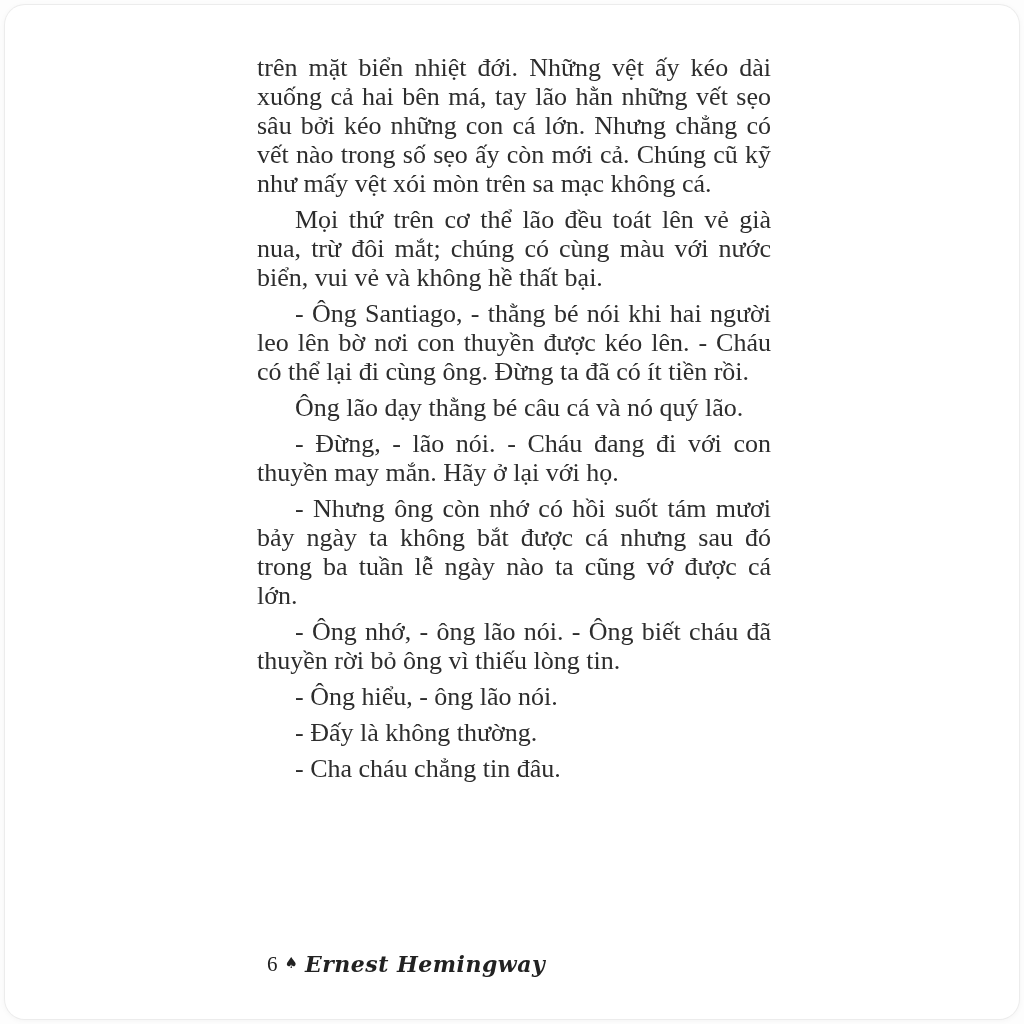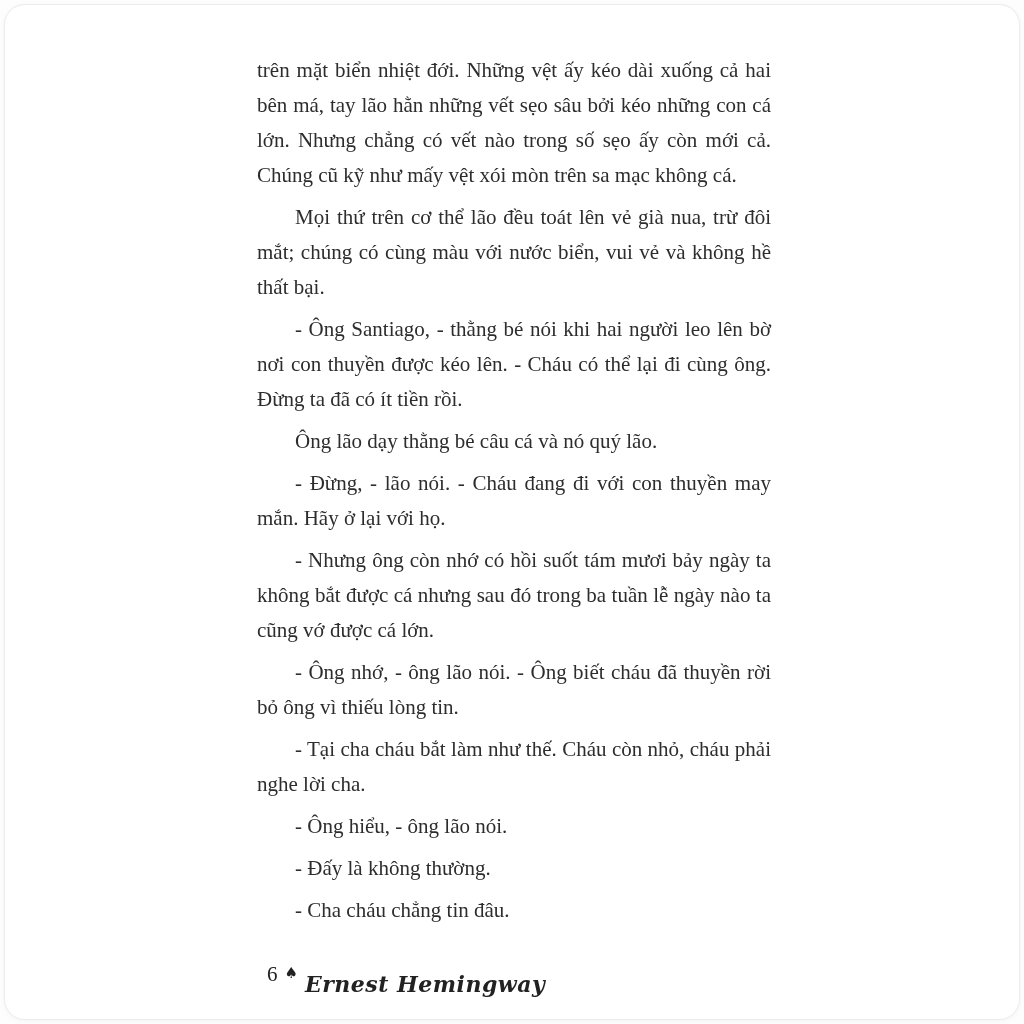--- a/index.html
+++ b/index.html
@@ -25,22 +25,22 @@
     background: #ffffff;
     border-radius: 20px;
     box-shadow: 0 0 0 1px #ececec, 0 1px 6px rgba(0,0,0,0.05);
   }
   .text-block {
     position: absolute;
     left: 252px;
     top: 48px;
     width: 514px;
     font-family: "Liberation Serif", "DejaVu Serif", serif;
-    font-size: 21px;
-    line-height: 35px;
+    font-size: 26px;
+    line-height: 29px;
     color: #2d2d2d;
     text-align: justify;
   }
   .para {
     margin: 0 0 7px 0;
   }
   .para.indent {
     text-indent: 38px;
   }
   .footer {
@@ -61,38 +61,36 @@
     font-size: 15px;
     position: relative;
     top: -1px;
   }
   .author {
     font-family: "DejaVu Serif", serif;
     font-style: italic;
     font-weight: bold;
     font-size: 22px;
     letter-spacing: 0.5px;
-    margin-top: 20px;
   }
 </style>
 </head>
 <body>
 
 <div class="page-wrap">
   <div class="book-page">
 
     <div class="text-block">
       <p class="para">trên mặt biển nhiệt đới. Những vệt ấy kéo dài xuống cả hai bên má, tay lão hằn những vết sẹo sâu bởi kéo những con cá lớn. Nhưng chẳng có vết nào trong số sẹo ấy còn mới cả. Chúng cũ kỹ như mấy vệt xói mòn trên sa mạc không cá.</p>
       <p class="para indent">Mọi thứ trên cơ thể lão đều toát lên vẻ già nua, trừ đôi mắt; chúng có cùng màu với nước biển, vui vẻ và không hề thất bại.</p>
       <p class="para indent">- Ông Santiago, - thằng bé nói khi hai người leo lên bờ nơi con thuyền được kéo lên. - Cháu có thể lại đi cùng ông. Đừng ta đã có ít tiền rồi.</p>
       <p class="para indent">Ông lão dạy thằng bé câu cá và nó quý lão.</p>
       <p class="para indent">- Đừng, - lão nói. - Cháu đang đi với con thuyền may mắn. Hãy ở lại với họ.</p>
       <p class="para indent">- Nhưng ông còn nhớ có hồi suốt tám mươi bảy ngày ta không bắt được cá nhưng sau đó trong ba tuần lễ ngày nào ta cũng vớ được cá lớn.</p>
       <p class="para indent">- Ông nhớ, - ông lão nói. - Ông biết cháu đã thuyền rời bỏ ông vì thiếu lòng tin.</p>
-      <p class="para indent">- Tại cha cháu bắt làm như thế. Cháu còn nhỏ, cháu phải nghe lời cha.</p>
       <p class="para indent">- Ông hiểu, - ông lão nói.</p>
       <p class="para indent">- Đấy là không thường.</p>
       <p class="para indent">- Cha cháu chẳng tin đâu.</p>
     </div>
 
     <div class="footer">
       <span class="pagenum">6</span>
       <span class="ornament">♠</span>
       <span class="author">Ernest Hemingway</span>
     </div>

